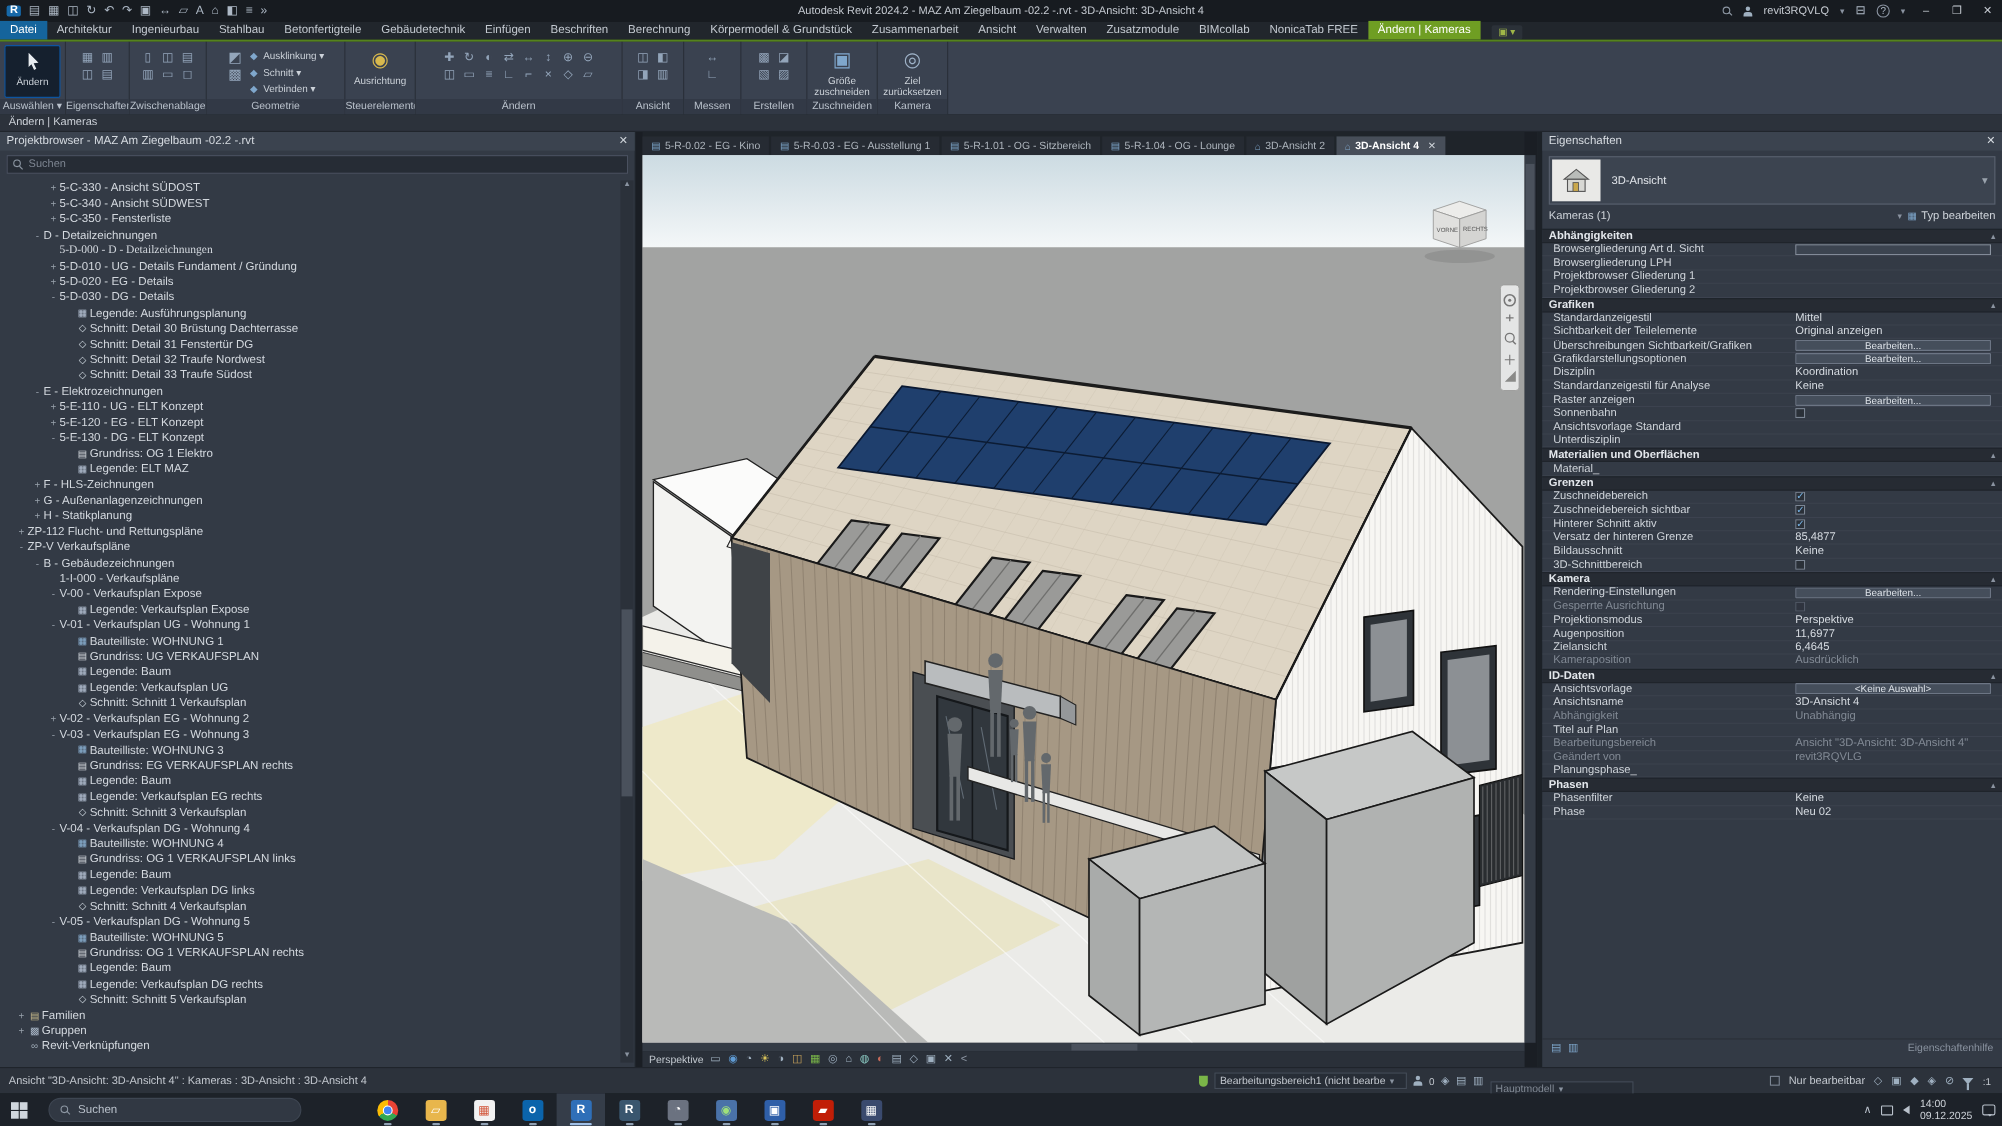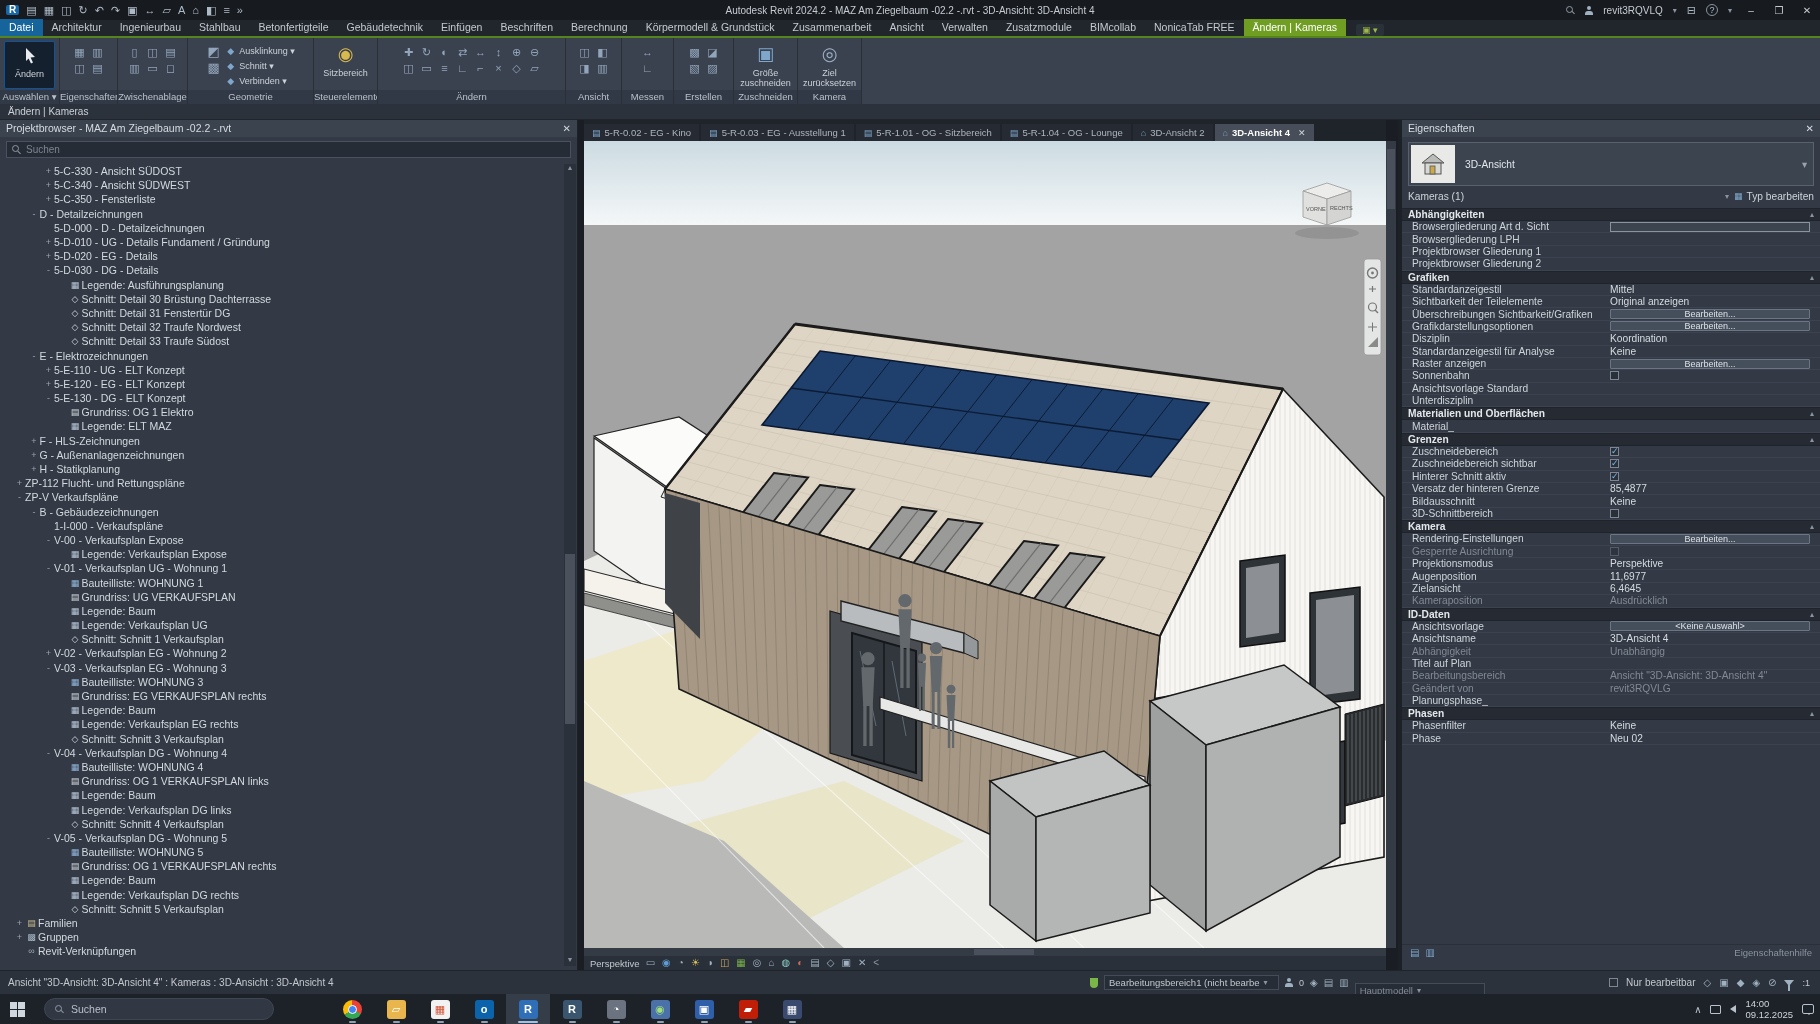--- a/index.html
+++ b/index.html
@@ -81,21 +81,21 @@
   #filterrow { height:20px; display:flex; align-items:center; padding:0 6px; gap:5px; color:#cfd4da; }
   #filterrow .spacer{flex:1;}
   #editype { display:flex; gap:4px; align-items:center; }
   #editype .eico { color:#7fa7cc; font-size:9px; }
   #pgrid { margin-top:2px; }
   .psec { height:13px; background:#262b33; border-top:1px solid #1f242b; border-bottom:1px solid #1f242b;
     font-weight:bold; color:#e3e7ec; display:flex; align-items:center; padding:0 6px; }
   .psec .secarr { margin-left:auto; color:#8a93a0; font-size:8px; }
   .prow { height:12.4px; display:flex; align-items:center; border-bottom:1px solid rgba(70,78,92,.45); }
   .prow .pl { width:208px; padding-left:10px; white-space:nowrap; overflow:hidden; color:#cfd4da;}
-  .prow .pv { flex:1; padding-right:10px; display:flex; align-items:center; color:#d6dbe1; white-space:nowrap; overflow:hidden;}
+  .prow .pv { flex:1; padding-right:10px; display:flex; align-items:center; color:#d6dbe1; white-space:nowrap; overflow:hidden;margin-left:22px;}
   .prow.gray .pl, .prow.gray .pv { color:#828a95; }
   .pbtn { flex:1; height:10px; background:#454e5b; border:1px solid #6c7584; color:#dde2e8;
     font-size:9px; line-height:8px; text-align:center; border-radius:1px; }
   .pinput { flex:1; height:10px; background:#3c4450; border:1px solid #8a93a0; }
   .cb { width:9px; height:9px; background:#2a3038; border:1px solid #7c8694; position:relative; }
   .cb.on::after { content:"✓"; position:absolute; left:0; top:-2px; font-size:9px; color:#79b6ea; }
   .cb.dis { opacity:.45; }
   #prophelp { position:absolute; left:0; bottom:10px; width:100%; height:16px; border-top:1px solid #2a2f38;
     display:flex; align-items:center; gap:6px; padding:0 8px; color:#8a93a0; font-size:9.5px;}
   
@@ -256,21 +256,21 @@
             <span>Verbinden ▾</span>
           </div>
         </div>
       </div>
       <div class="plabel">Geometrie</div>
     </div>
     <div class="rpanel" style="width: 64px;">
       <div class="pbody">
         <div class="bigbtn">
           <div class="bico" style="color: rgb(216, 185, 78);">◉</div>
-          <div>Sitzbereich</div>
+          <div>Ausrichtung</div>
         </div>
       </div>
       <div class="plabel">Steuerelemente</div>
     </div>
     <div class="rpanel" style="width: 188px;">
       <div class="pbody">
         <div class="ggrid" style="--c: 8;">
           <span class="gicon">✚</span>
           <span class="gicon">↻</span>
           <span class="gicon">◐</span>
@@ -363,21 +363,21 @@
         <span>5-C-340 - Ansicht SÜDWEST</span>
       </div>
       <div class="trow" style="padding-left: 43px;">
         <span class="exp">+</span>
         <span>5-C-350 - Fensterliste</span>
       </div>
       <div class="trow" style="padding-left: 28.5px;">
         <span class="exp">-</span>
         <span>D - Detailzeichnungen</span>
       </div>
-      <div class="trow" style="padding-left: 43px;">
+      <div class="trow" style="padding-left: 43px; font-family: Liberation Serif, serif;">
         <span class="exp"></span>
         <span>5-D-000 - D - Detailzeichnungen</span>
       </div>
       <div class="trow" style="padding-left: 43px;">
         <span class="exp">+</span>
         <span>5-D-010 - UG - Details Fundament / Gründung</span>
       </div>
       <div class="trow" style="padding-left: 43px;">
         <span class="exp">+</span>
         <span>5-D-020 - EG - Details</span>

